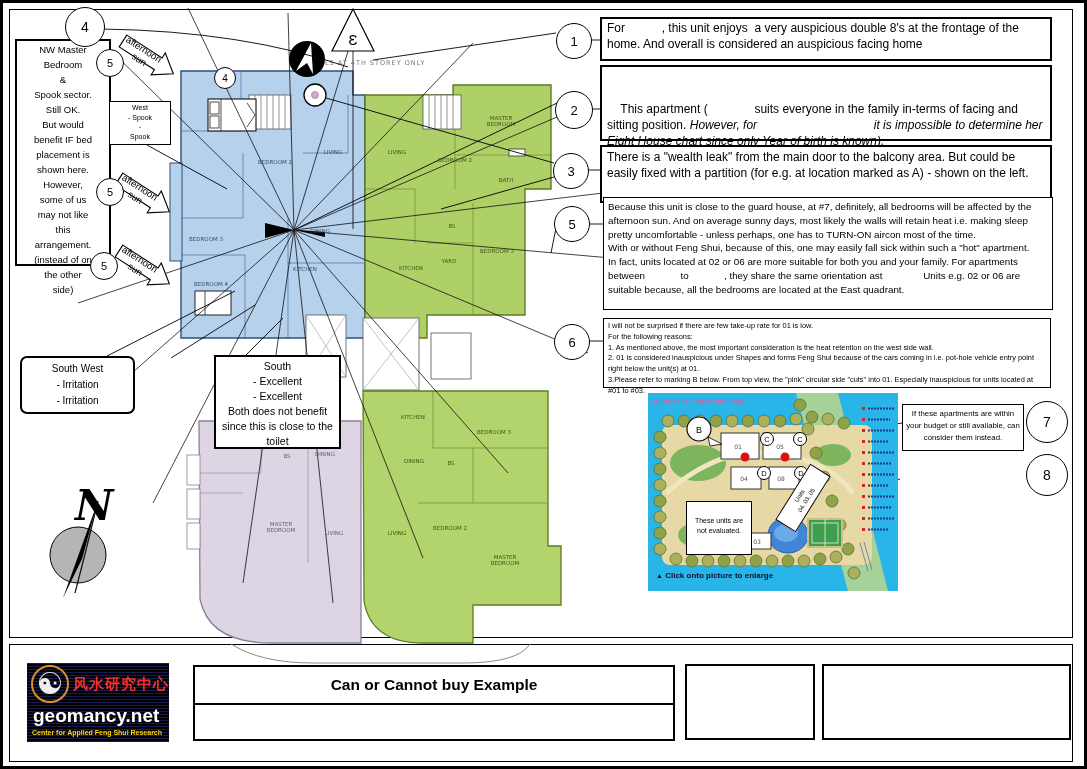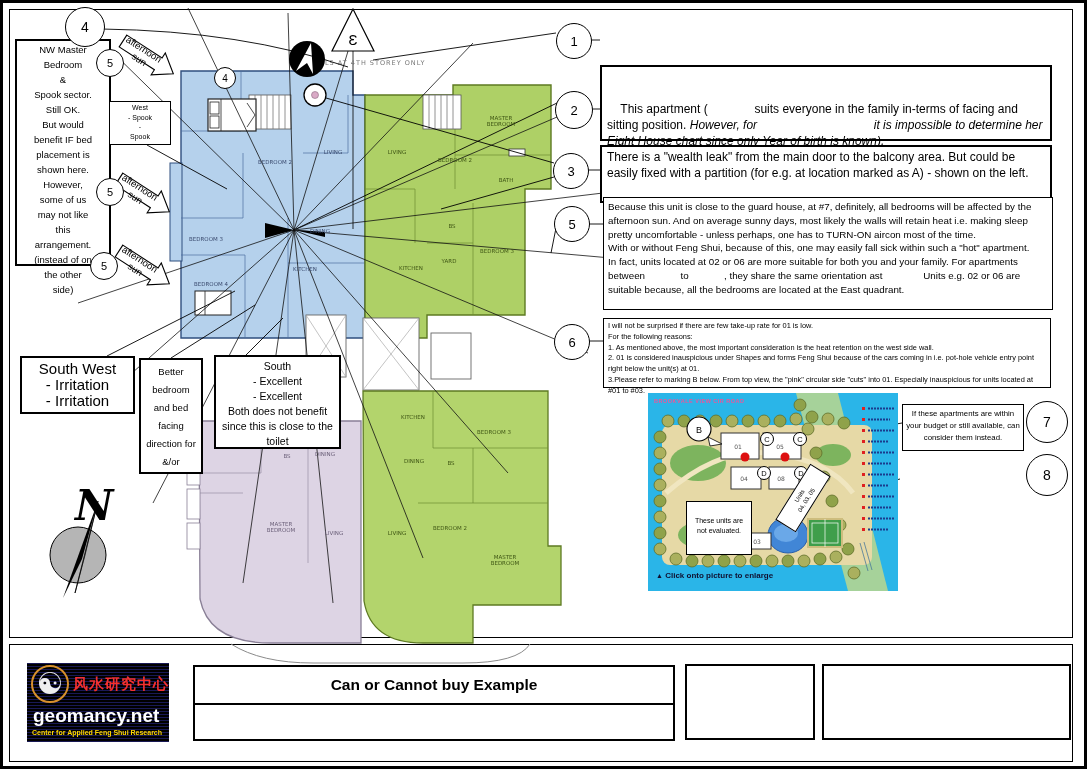--- a/index.html
+++ b/index.html
@@ -255,44 +255,39 @@
 some of us
 may not like
 this
 arrangement.
 (instead of on
 the other side)</div>
   <div class="note box1 ctr prl" style="left:106px;top:98px;width:62px;height:44px;font-size:7px;line-height:9.5px;padding:1px 0;">West
 - Spook
 -
 Spook</div>
-  <div class="note box ctr prl" style="left:17px;top:353px;width:115px;height:58px;font-size:15px;line-height:16px;padding:3px 0;">South West
+  <div class="note box ctr prl" style="left:17px;top:353px;width:115px;height:58px;font-size:10px;line-height:16px;padding:3px 0;border-radius:7px;">South West
 - Irritation
 - Irritation</div>
-  <div class="note box ctr prl" style="left:136px;top:355px;width:64px;height:116px;font-size:9.5px;line-height:18px;padding:3px 0;">Better
-bedroom
-and bed
-facing
-direction for
-&amp;/or</div>
   <div class="note box ctr prl" style="left:211px;top:352px;width:127px;height:94px;font-size:10.5px;line-height:15px;padding:2px 1px;">South
 - Excellent
 - Excellent
 Both does not benefit
 since this is close to the
 toilet</div>
 
   <div class="circ" style="left:553px;top:20px;width:34px;height:34px;font-size:13px;">1</div>
   <div class="circ" style="left:552px;top:88px;width:36px;height:36px;font-size:13px;">2</div>
   <div class="circ" style="left:550px;top:150px;width:34px;height:34px;font-size:13px;">3</div>
   <div class="circ" style="left:551px;top:203px;width:34px;height:34px;font-size:13px;">5</div>
   <div class="circ" style="left:551px;top:321px;width:34px;height:34px;font-size:13px;">6</div>
   <div class="circ" style="left:1023px;top:398px;width:40px;height:40px;font-size:14px;">7</div>
   <div class="circ" style="left:1023px;top:451px;width:40px;height:40px;font-size:14px;">8</div>
 
+  <div class="note box pre" style="left:597px;top:14px;width:452px;height:44px;font-size:12px;line-height:15.5px;padding:2px 5px;">For           , this unit enjoys  a very auspicious double 8's at the frontage of the home. And overall is considered an auspicious facing home</div>
   <div class="note box pre" style="left:597px;top:62px;width:452px;height:76px;font-size:12px;line-height:16px;padding:18px 5px;">
     <span>This apartment (              suits everyone in the family in-terms of facing and sitting position. </span><span style="font-style:italic;">However, for                                   it is impossible to determine her Eight House chart since only Year of birth is known).</span><span style="display:block;">Reference: Groupanalysis.htm report</span>
   </div>
   <div class="note box pre" style="left:597px;top:142px;width:452px;height:58px;font-size:12px;line-height:16px;padding:2px 5px;">There is a "wealth leak" from the main door to the balcony area. But could be easily fixed with a partition (for e.g. at location marked as A) - shown on the left.</div>
   <div class="note box1 pre" style="left:600px;top:194px;width:450px;height:113px;font-size:9.8px;line-height:13.8px;padding:2px 4px;border-width:1.5px;">Because this unit is close to the guard house, at #7, definitely, all bedrooms will be affected by the afternoon sun. And on average sunny days, most likely the walls will retain heat i.e. making sleep pretty uncomfortable - unless perhaps, one has to TURN-ON aircon most of the time.
 With or without Feng Shui, because of this, one may easily fall sick within such a "hot" apartment.
 In fact, units located at 02 or 06 are more suitable for both you and your family. For apartments between             to             , they share the same orientation ast               Units e.g. 02 or 06 are suitable because, all the bedrooms are located at the East quadrant.</div>
   <div class="note box1 pre" style="left:600px;top:315px;width:448px;height:70px;font-size:7.4px;line-height:10.8px;padding:2px 4px;">I will not be surprised if there are few take-up rate for 01 is low.
 For the following reasons:
 1. As mentioned above, the most important consideration is the heat retention on the west side wall.

